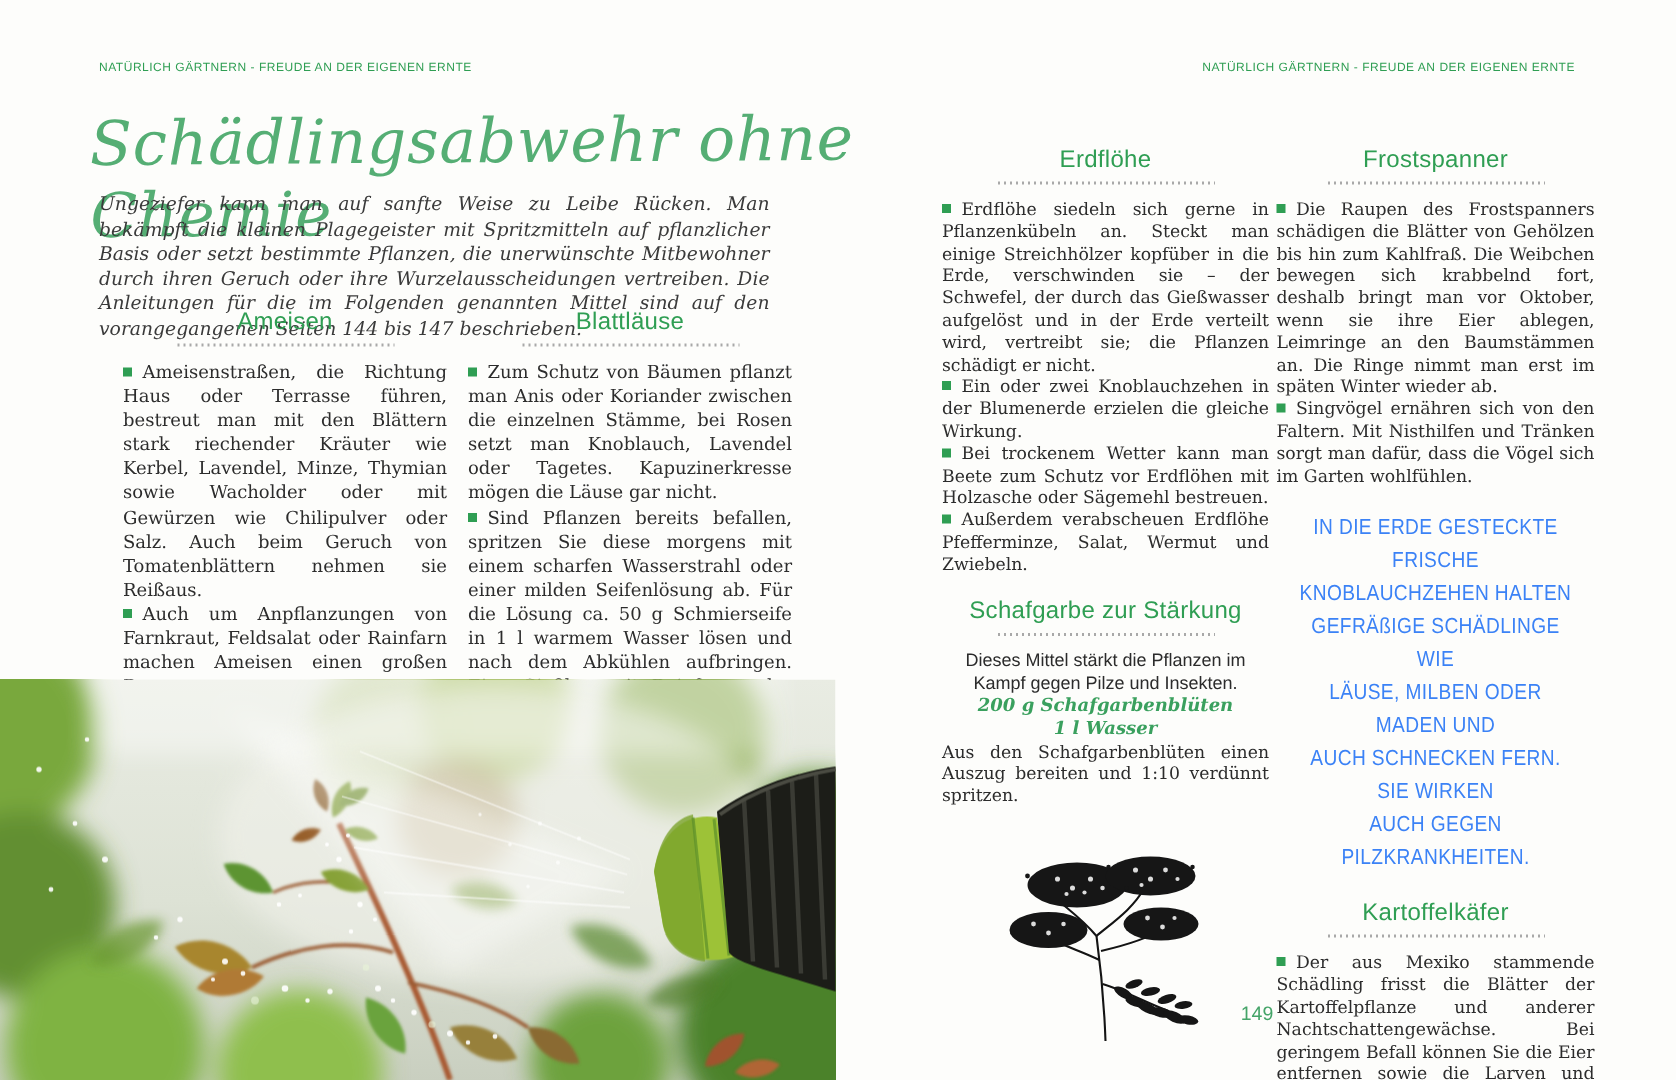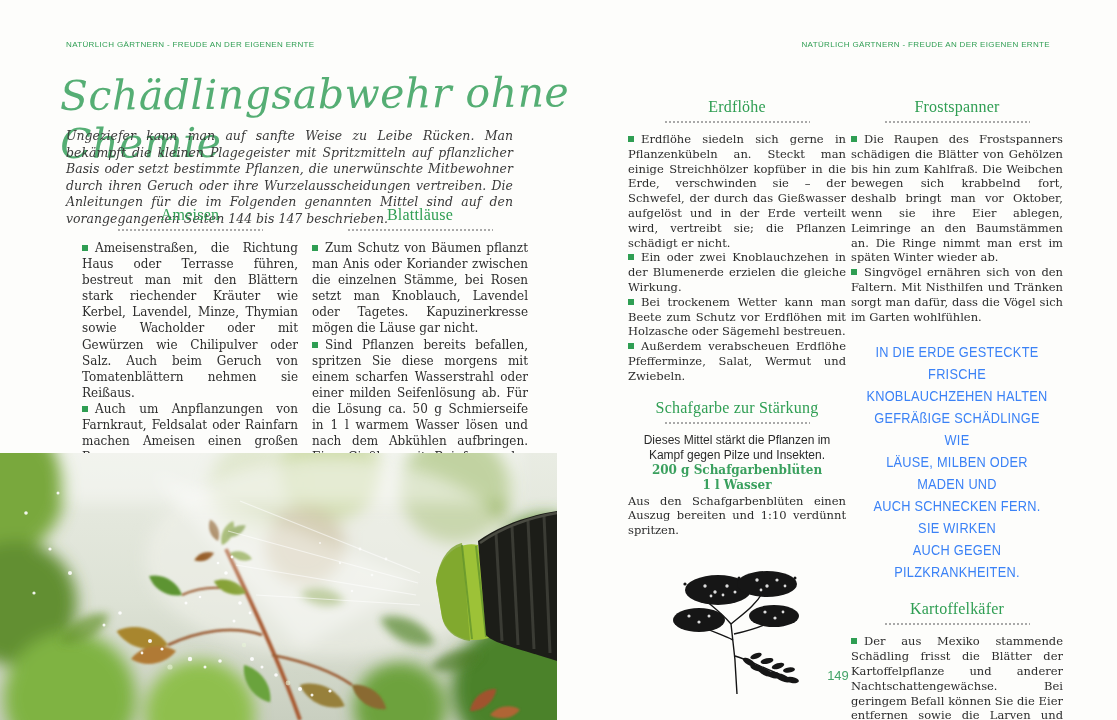--- a/index.html
+++ b/index.html
@@ -33,21 +33,21 @@
     font-style:italic;font-size:12.5px;line-height:16.6px;
     text-align:justify;color:#3a3a3a;
   }
 
   
   .cols-left{left:82px;top:206px;width:446px;display:grid;grid-template-columns:216px 216px;column-gap:14px;}
   .rcol1{left:628px;top:98px;width:218px;}
   .rcol2{left:851px;top:98px;width:212px;}
 
   .sec-head{
-    text-align:center;font-family:Liberation Serif, serif;
+    text-align:center;font-family:Liberation Sans, sans-serif;
     font-size:16px;color:#2f9e53;letter-spacing:.2px;
   }
   .dotted-rule{
     width:146px;height:2px;margin:5px auto 9px auto;
     background-image:radial-gradient(circle, #a9a9a9 0.8px, transparent 0.95px);
     background-size:4px 2px;background-repeat:repeat-x;
   }
   .para{
     font-size:12px;line-height:16.1px;text-align:justify;
     margin:0;color:#2c2c2c;
@@ -59,21 +59,21 @@
   }
 
   
   .recipe{margin-top:15px;}
   .recipe-desc{
     font-family:"Liberation Sans", sans-serif;font-size:12px;line-height:15px;
     text-align:center;color:#2b2b2b;margin-top:9px;
   }
   .ingredient{
     text-align:center;color:#3aa05e;font-weight:bold;
-    font-size:12px;line-height:15px;
+    font-size:12px;line-height:15px;font-style:italic;
   }
   .recipe-instr{margin-top:1px;}
 
   
   .illustration{display:block;margin:26px auto 0 auto;}
 
   
   .callout{
     margin-top:17px;text-align:center;color:#3b82f6;
     font-family:"Liberation Sans", sans-serif;

